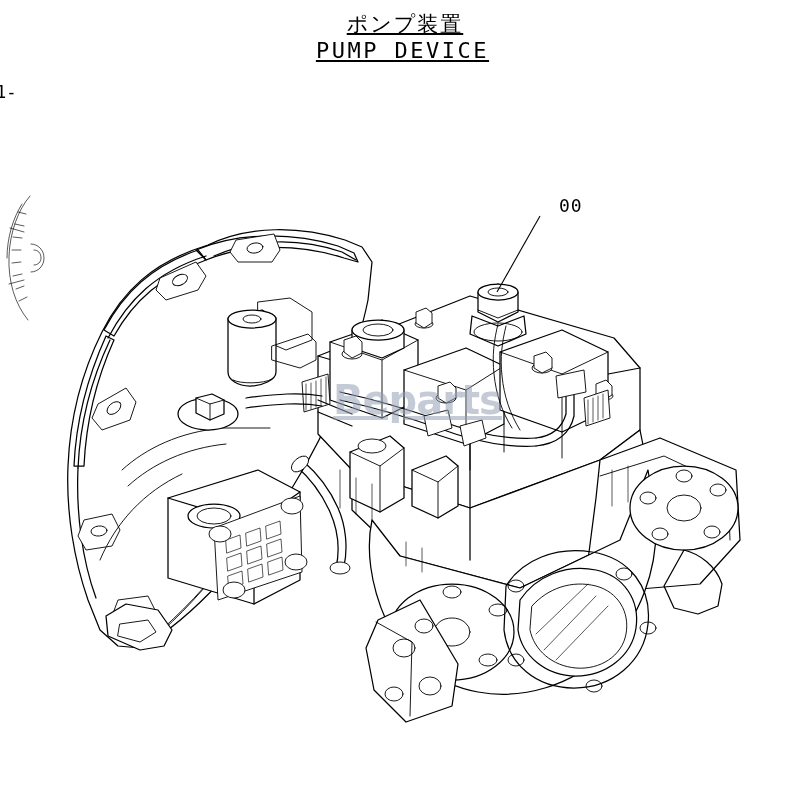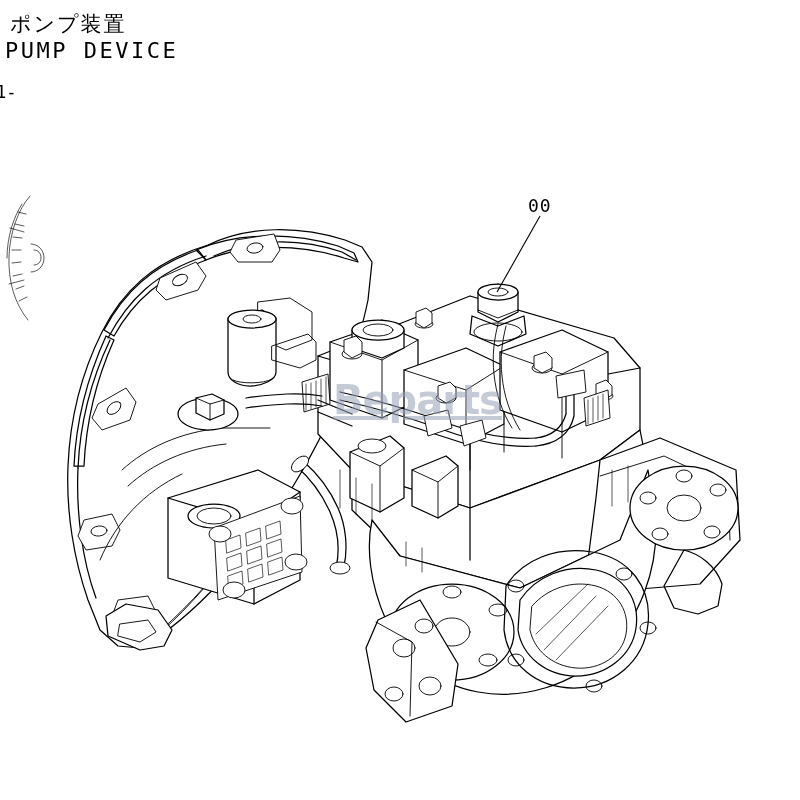--- a/index.html
+++ b/index.html
@@ -15,22 +15,23 @@
     width: 800px;
     height: 800px;
     background: #ffffff;
     overflow: hidden;
   }
   .title-block {
     position: absolute;
     left: 0;
     top: 10px;
     width: 800px;
-    text-align: left;
+    text-align: center;
     pointer-events: none;
+    text-decoration: underline;
   }
   .title-jp {
     font-family: "DejaVu Sans", sans-serif;
     font-size: 21px;
     color: #000000;
     letter-spacing: 2px;
     line-height: 28px;
     margin: 0;
     padding-left: 10px;
   }
@@ -47,21 +48,21 @@
     position: absolute;
     left: -4px;
     top: 82px;
     font-family: "DejaVu Sans Mono", monospace;
     font-size: 17px;
     color: #000000;
     letter-spacing: 0px;
   }
   .callout-label {
     position: absolute;
-    left: 528px;
+    left: 559px;
     top: 195px;
     font-family: "DejaVu Sans Mono", monospace;
     font-size: 18px;
     color: #000000;
     letter-spacing: 1px;
   }
   .watermark {
     position: absolute;
     left: 333px;
     top: 377px;

